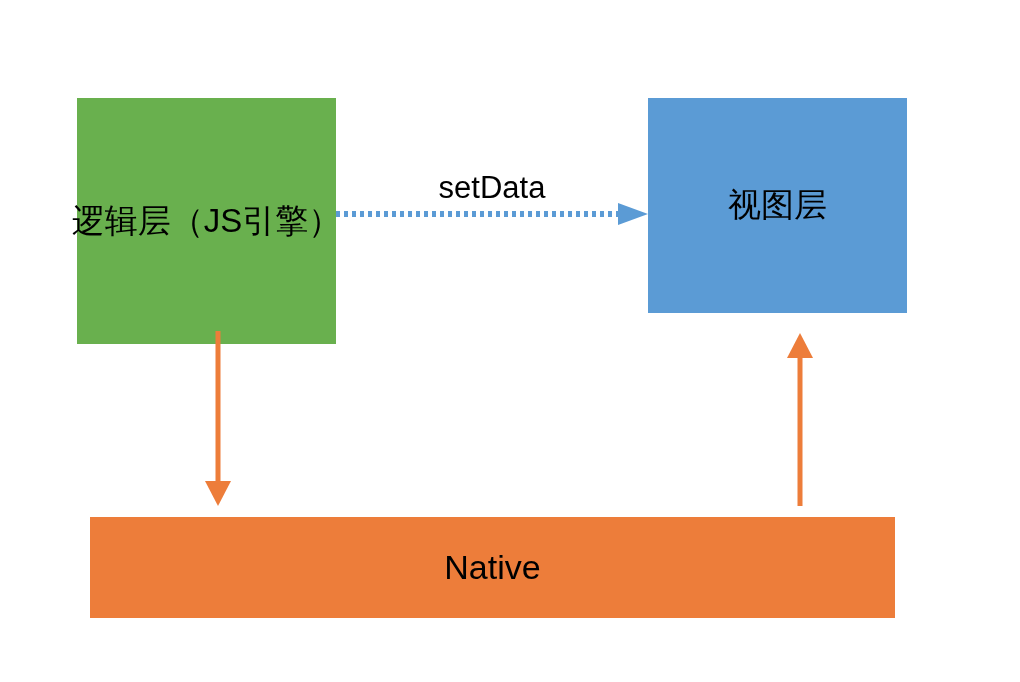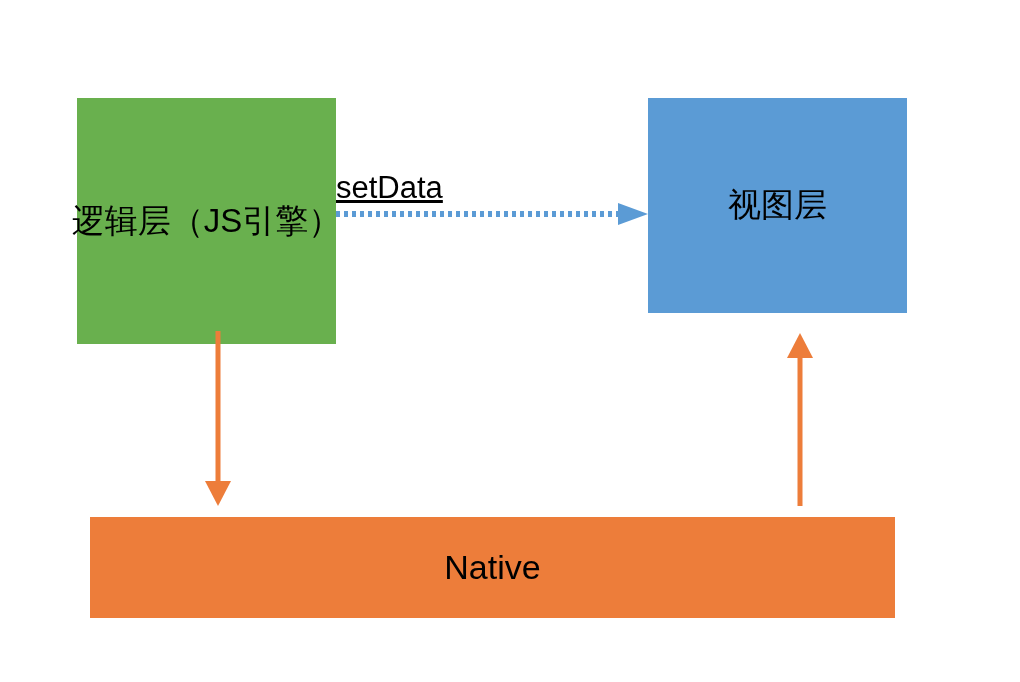--- a/index.html
+++ b/index.html
@@ -68,25 +68,24 @@
     left: 336px;
     top: 203px;
     width: 312px;
     height: 22px;
   }
   #setdata-label {
     position: absolute;
     left: 336px;
     top: 170px;
     width: 312px;
-    text-align: left;
+    text-align: center;
     font-size: 31px;
     color: #000000;
     white-space: nowrap;
-    text-decoration: underline;
   }
 
   
   #arrow-logic-native {
     position: absolute;
     left: 198px;
     top: 331px;
     width: 40px;
     height: 175px;
   }

